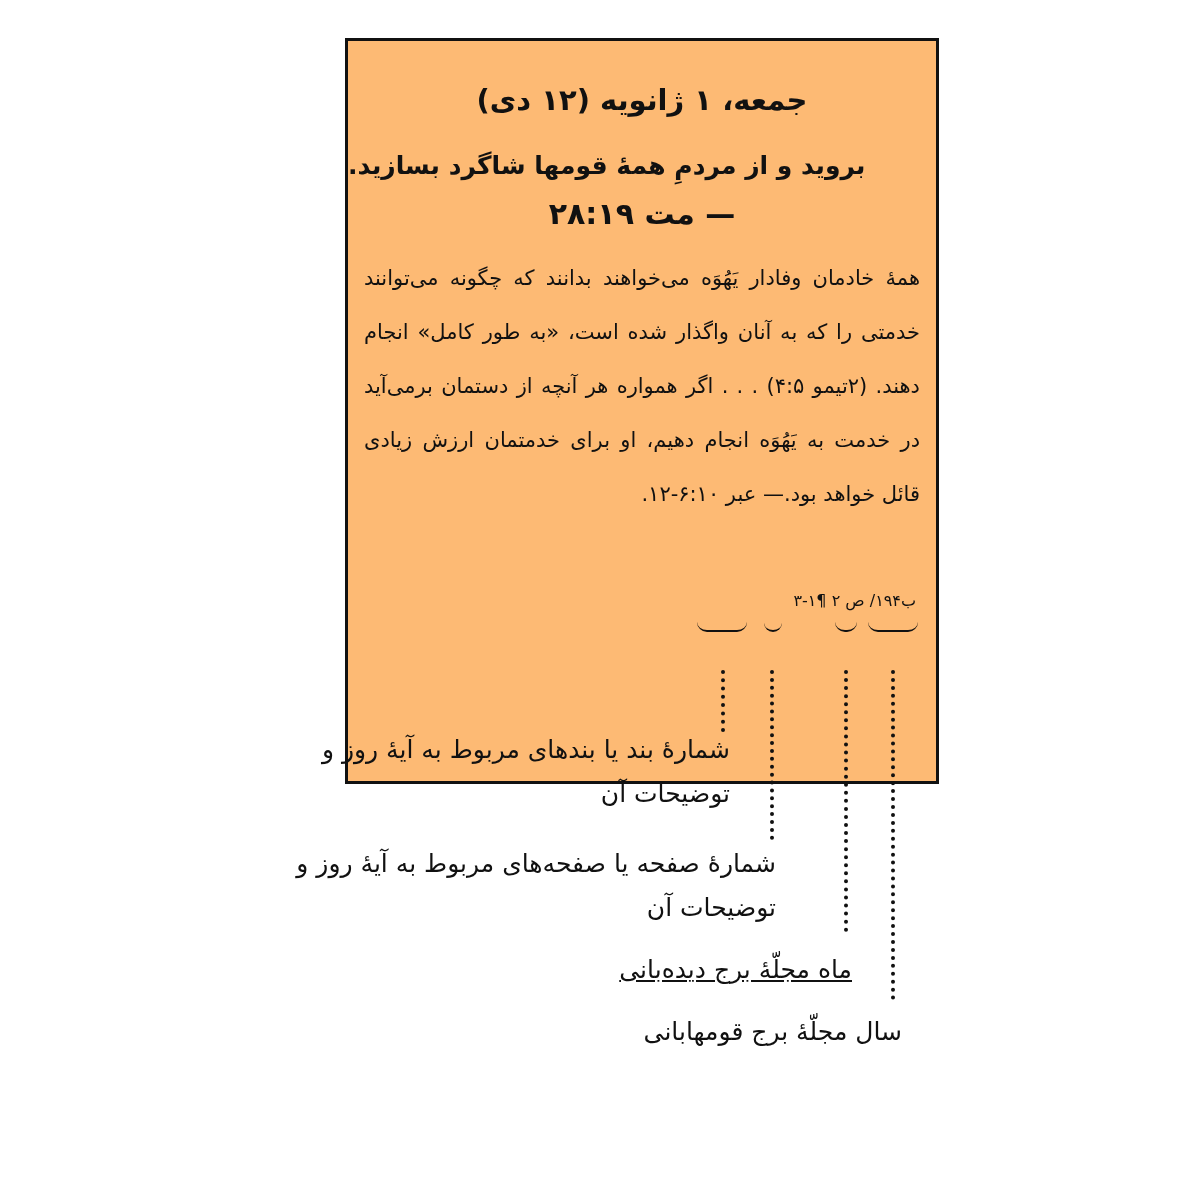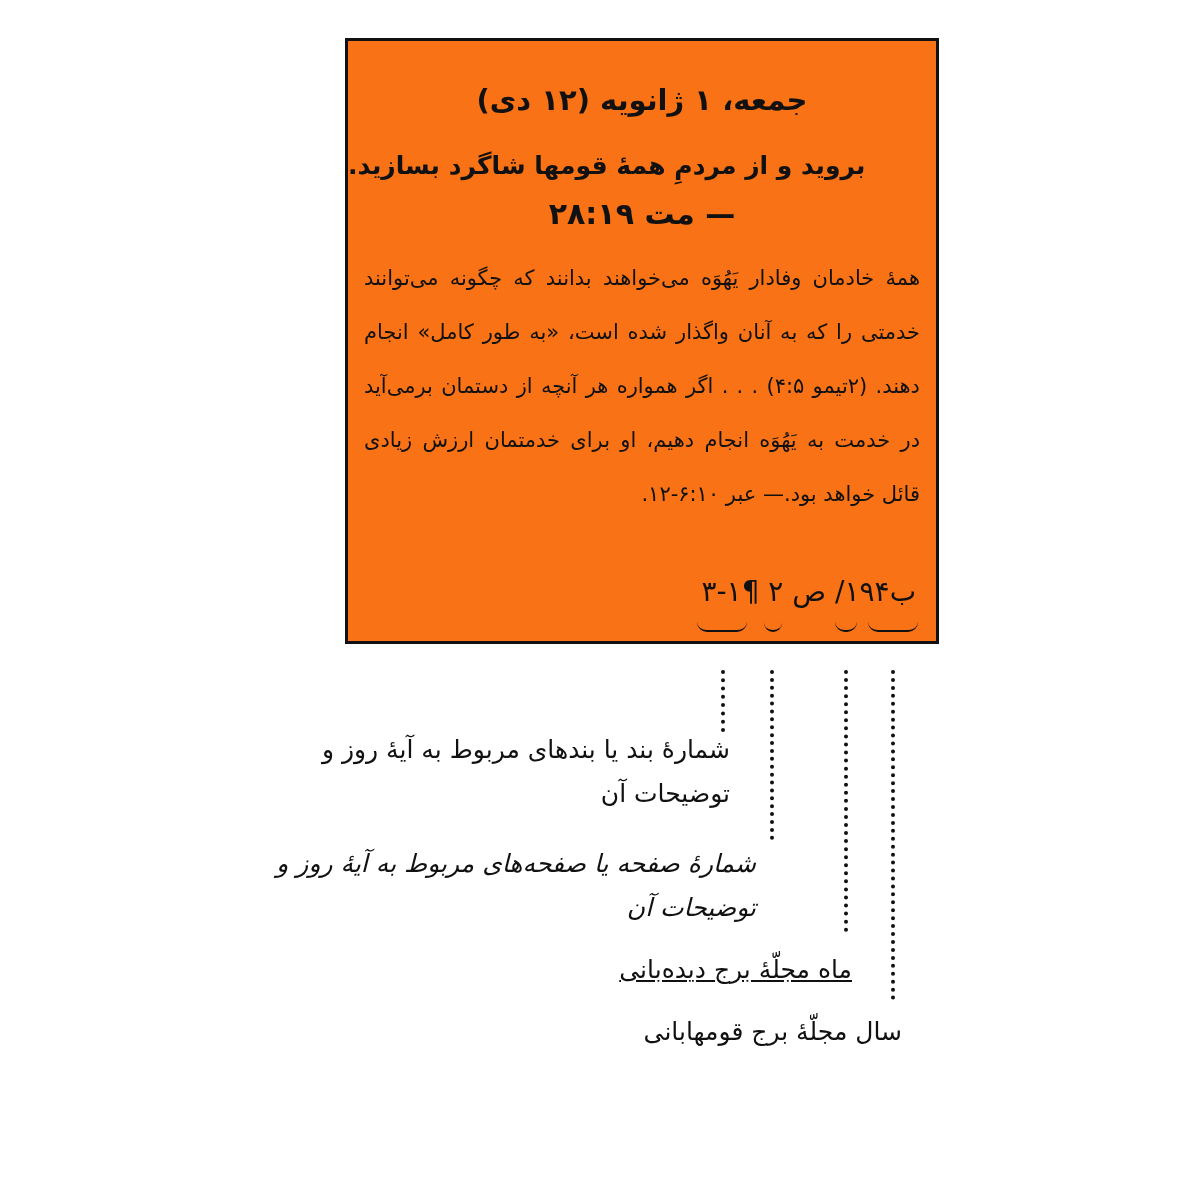--- a/index.html
+++ b/index.html
@@ -1,28 +1,28 @@
 <!DOCTYPE html>
 <html><head>
   <meta charset="utf-8">
   <style>
     html, body { margin: 0; padding: 0; background: #ffffff; }
     body { width: 1200px; height: 1200px; position: relative; overflow: hidden;
            font-family: "DejaVu Sans", sans-serif; color: #111; }
-    .box { position: absolute; left: 345px; top: 38px; width: 594px; height: 606px;
-           border: 3px solid #111; box-sizing: border-box; background: #f97316; }
+    .box { position: absolute; left: 345px; top: 38px; width: 594px; height: 746px;
+           border: 3px solid #111; box-sizing: border-box; background: #fdba74; }
     .title { position: absolute; left: 0; right: 0; top: 42px; text-align: center; direction: rtl;
              font-weight: bold; font-size: 29px; }
     .theme { position: absolute; left: 0; right: 0; top: 110px; text-align: left; direction: rtl;
              font-weight: bold; font-size: 25px; }
     .cite { position: absolute; left: 0; right: 0; top: 155px; text-align: center; direction: rtl;
             font-weight: bold; font-size: 30px; }
     .body { position: absolute; left: 16px; right: 16px; top: 210px; direction: rtl; text-align: justify;
             font-size: 21px; line-height: 54px; text-align-last: right; }
-    .ref { position: absolute; right: 20px; top: 534px; direction: rtl; font-size: 28px; white-space: nowrap; }
+    .ref { position: absolute; right: 20px; top: 550px; direction: rtl; font-size: 16px; white-space: nowrap; }
     .brace { position: absolute; height: 10px; border-bottom: 2px solid #111; border-radius: 0 0 10px 10px; top: 620px; }
     .dots { position: absolute; width: 0; border-left: 4px dotted #111; }
     .label { position: absolute; direction: rtl; text-align: right; font-size: 25px; line-height: 44px; }
   </style>
 </head>
 <body>
 
 <div class="box">
   <div class="title">جمعه، ۱ ژانویه (۱۲ دی)</div>
   <div class="theme">بروید و از مردمِ همهٔ قومها شاگرد بسازید.</div>
@@ -40,15 +40,15 @@
 <div class="brace" style="left:835px;width:22px;"></div>
 <div class="brace" style="left:764px;width:18px;"></div>
 <div class="brace" style="left:697px;width:50px;"></div>
 
 <div class="dots" style="left:721px;top:670px;height:62px;"></div>
 <div class="dots" style="left:770px;top:670px;height:170px;"></div>
 <div class="dots" style="left:844px;top:670px;height:262px;"></div>
 <div class="dots" style="left:891px;top:670px;height:330px;"></div>
 
 <div class="label" style="right:470px;top:728px;width:470px;">شمارهٔ بند یا بندهای مربوط به آیهٔ روز و توضیحات آن</div>
-<div class="label" style="right:444px;top:842px;width:560px;font-style:italic;">شمارهٔ صفحه یا صفحه‌های مربوط به آیهٔ روز و توضیحات آن</div>
+<div class="label" style="right:424px;top:842px;width:560px;">شمارهٔ صفحه یا صفحه‌های مربوط به آیهٔ روز و توضیحات آن</div>
 <div class="label" style="right:348px;top:948px;width:300px;text-decoration:underline;">ماه مجلّهٔ برج دیده‌بانی</div>
 <div class="label" style="right:298px;top:1010px;width:320px;">سال مجلّهٔ برج قومها‌بانی</div>
 
 </body></html>

